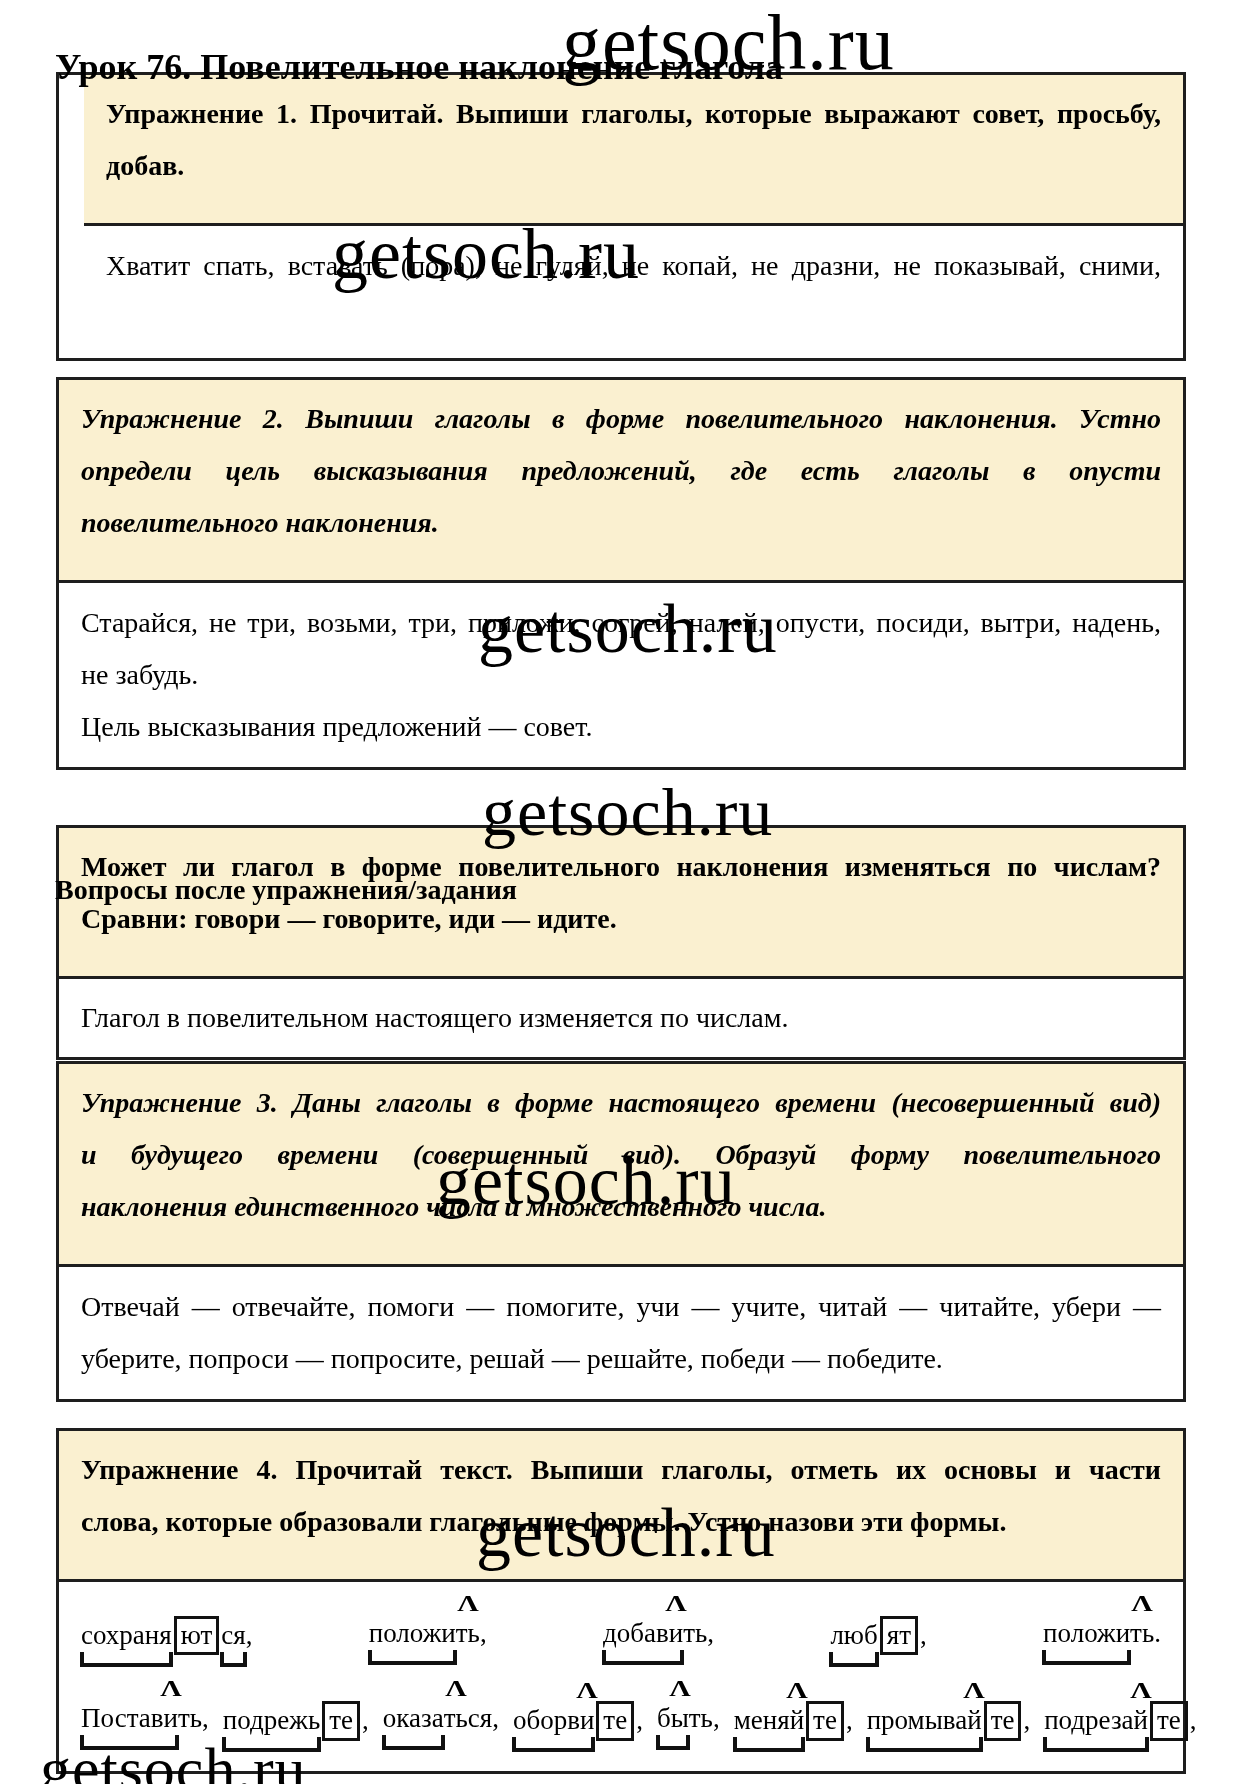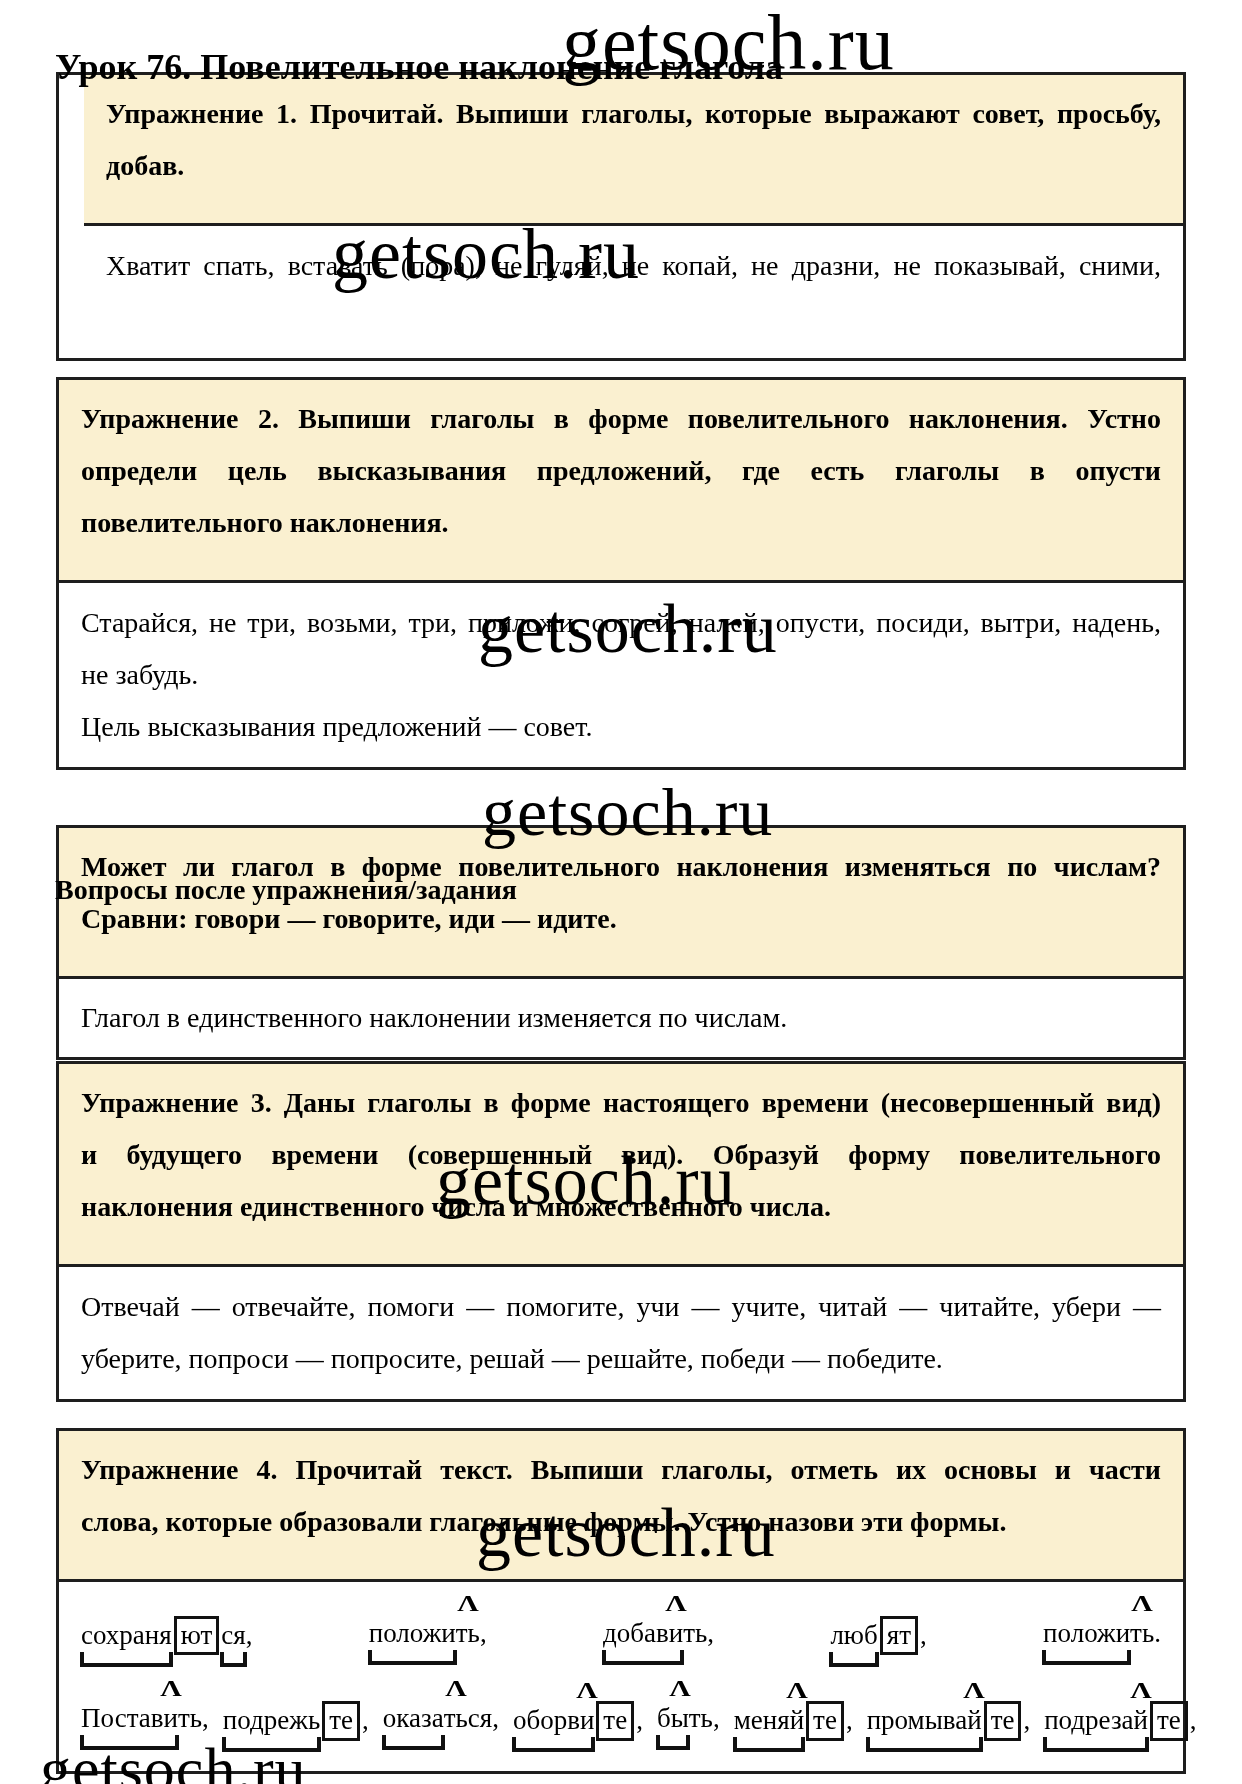--- a/index.html
+++ b/index.html
@@ -41,21 +41,21 @@
   }
   .card1{top:72px;padding-left:25px;}  .card2{top:377px;} .card3{top:825px;font-family:Liberation Serif, serif;}
   .card4{top:1061px;}.card5{top:1428px;}
   .card-header{
     background:#FAF0D0;border-bottom:3px solid #1e1e1e;
     padding:13px 22px 9px;font-weight:bold;
   }
   .card-body{padding:14px 22px;}
   .card3 .card-body{padding:13px 22px;}
   .card-header,.card-body{font-size:28px;line-height:52px;}
-  .h2l{min-height:126px;} .h3l{min-height:178px;}
+  .h2l{min-height:126px;} .h3l{min-height:178px;font-style:italic;}
   .b1l{min-height:50px;}  .b2l{min-height:104px;} .b3l{min-height:156px;}
 
   .txt{position:relative;z-index:2;}
   .tline{text-align:justify;}
   .tline.stretch{text-align-last:justify;}
   .para{margin:0;}
 
   
   .morph-body{padding:34px 22px 30px;font-size:27px;position:relative;z-index:2;}
   .morph-line{display:flex;flex-wrap:nowrap;gap:14px;margin:0 0 46px 0;line-height:1.3;}
@@ -142,21 +142,21 @@
       <div class="txt">
           <div class="para">
             <div class="tline stretch">Может ли глагол в форме повелительного наклонения изменяться по числам?</div>
             <div class="tline">Сравни: говори — говорите, иди — идите.</div>
           </div>
         </div>
     </div>
     <div class="card-body b1l">
       <div class="txt">
           <div class="para">
-            <div class="tline">Глагол в единственного наклонении изменяется по числам.</div>
+            <div class="tline">Глагол в повелительном настоящего изменяется по числам.</div>
           </div>
         </div>
     </div>
   </section>
 
   <section class="card card4">
     <div class="card-header h3l">
       <div class="txt">
           <div class="para">
             <div class="tline stretch">Упражнение 3. Даны глаголы в форме настоящего времени (несовершенный вид)</div>

